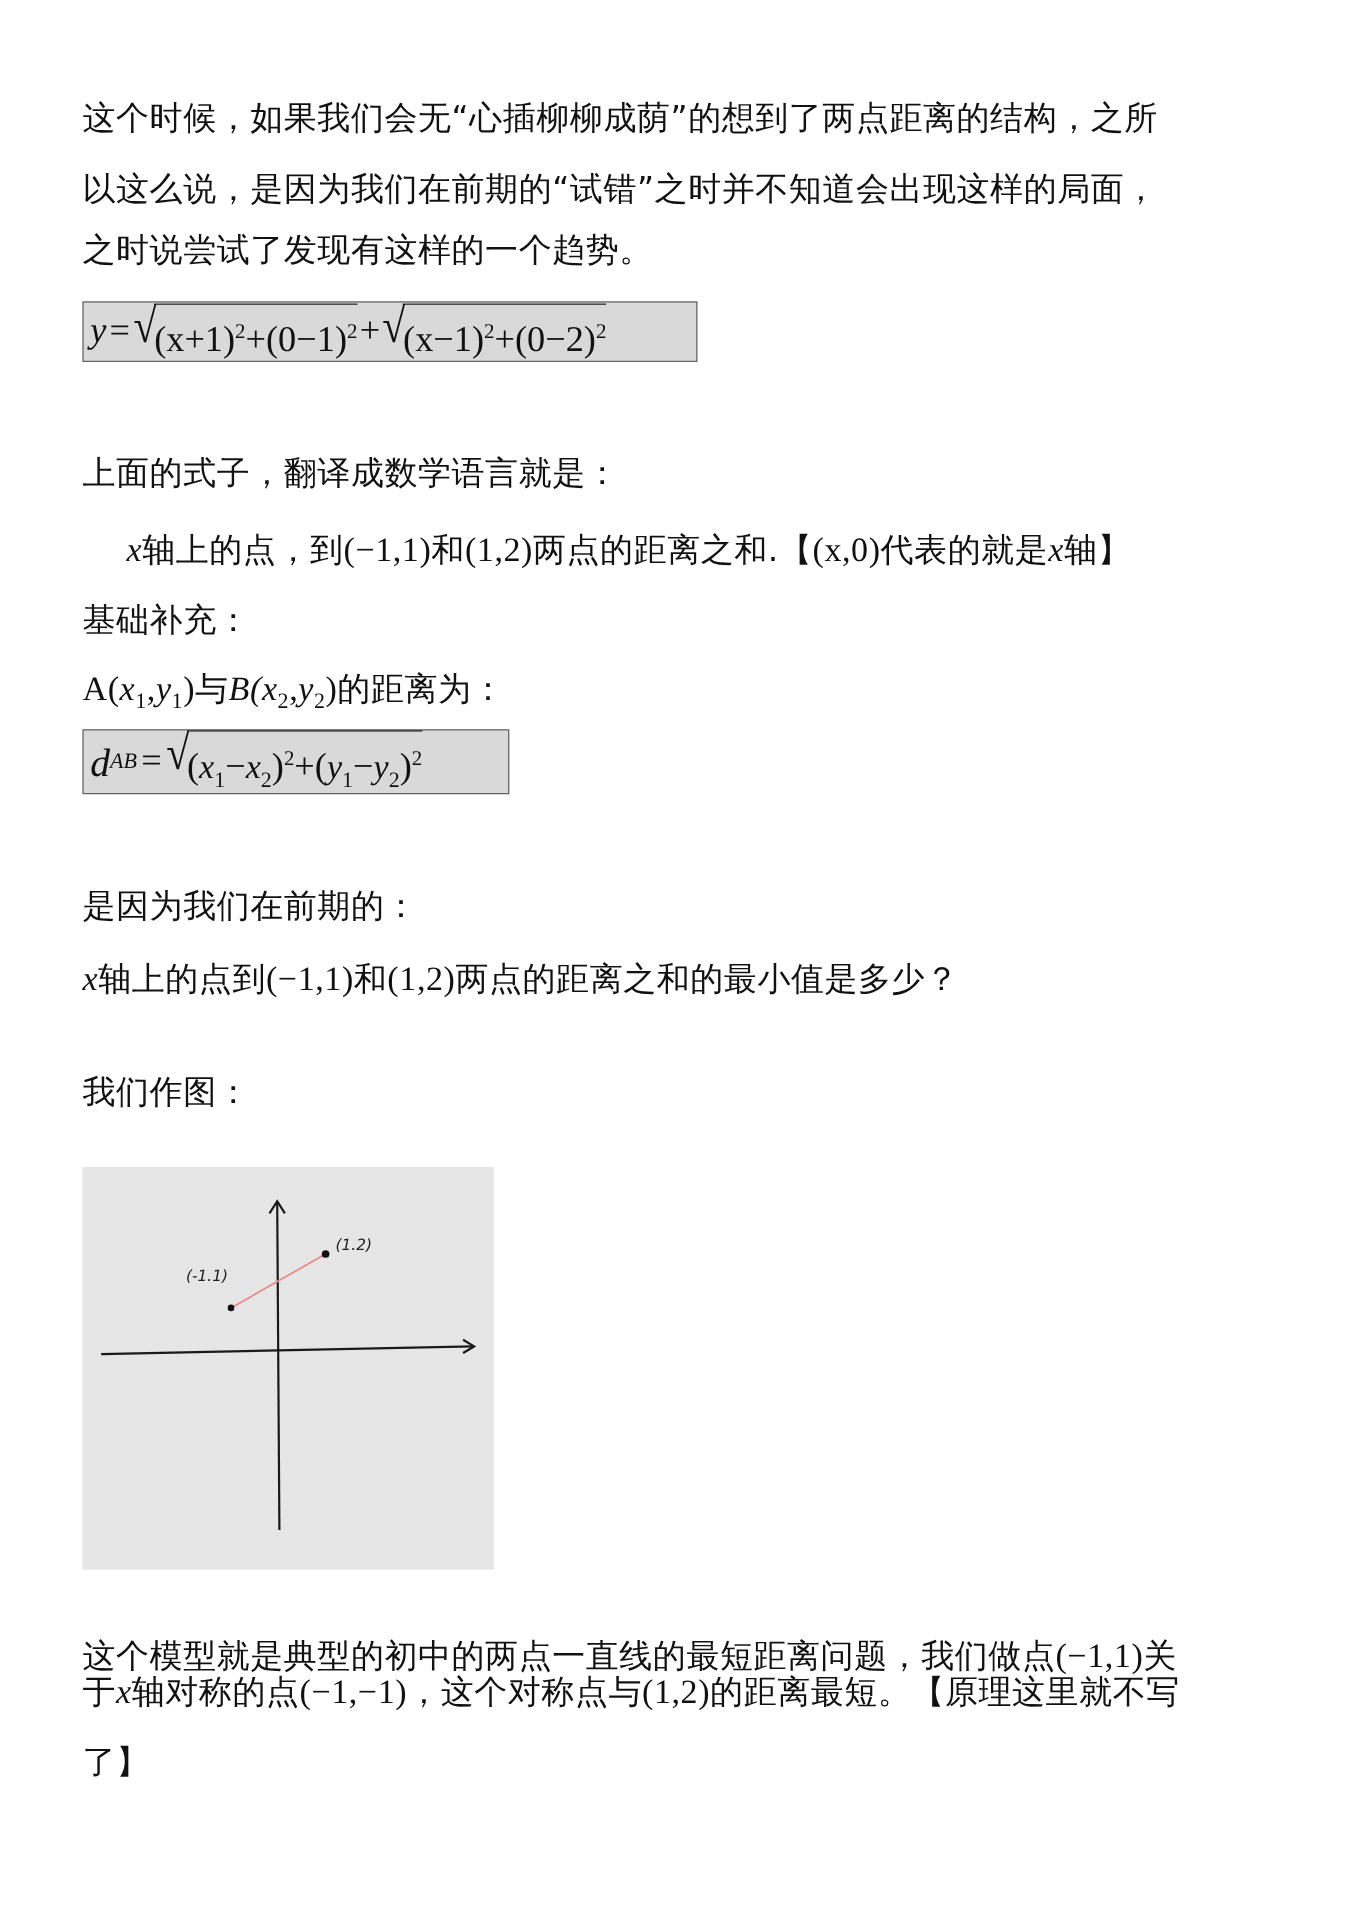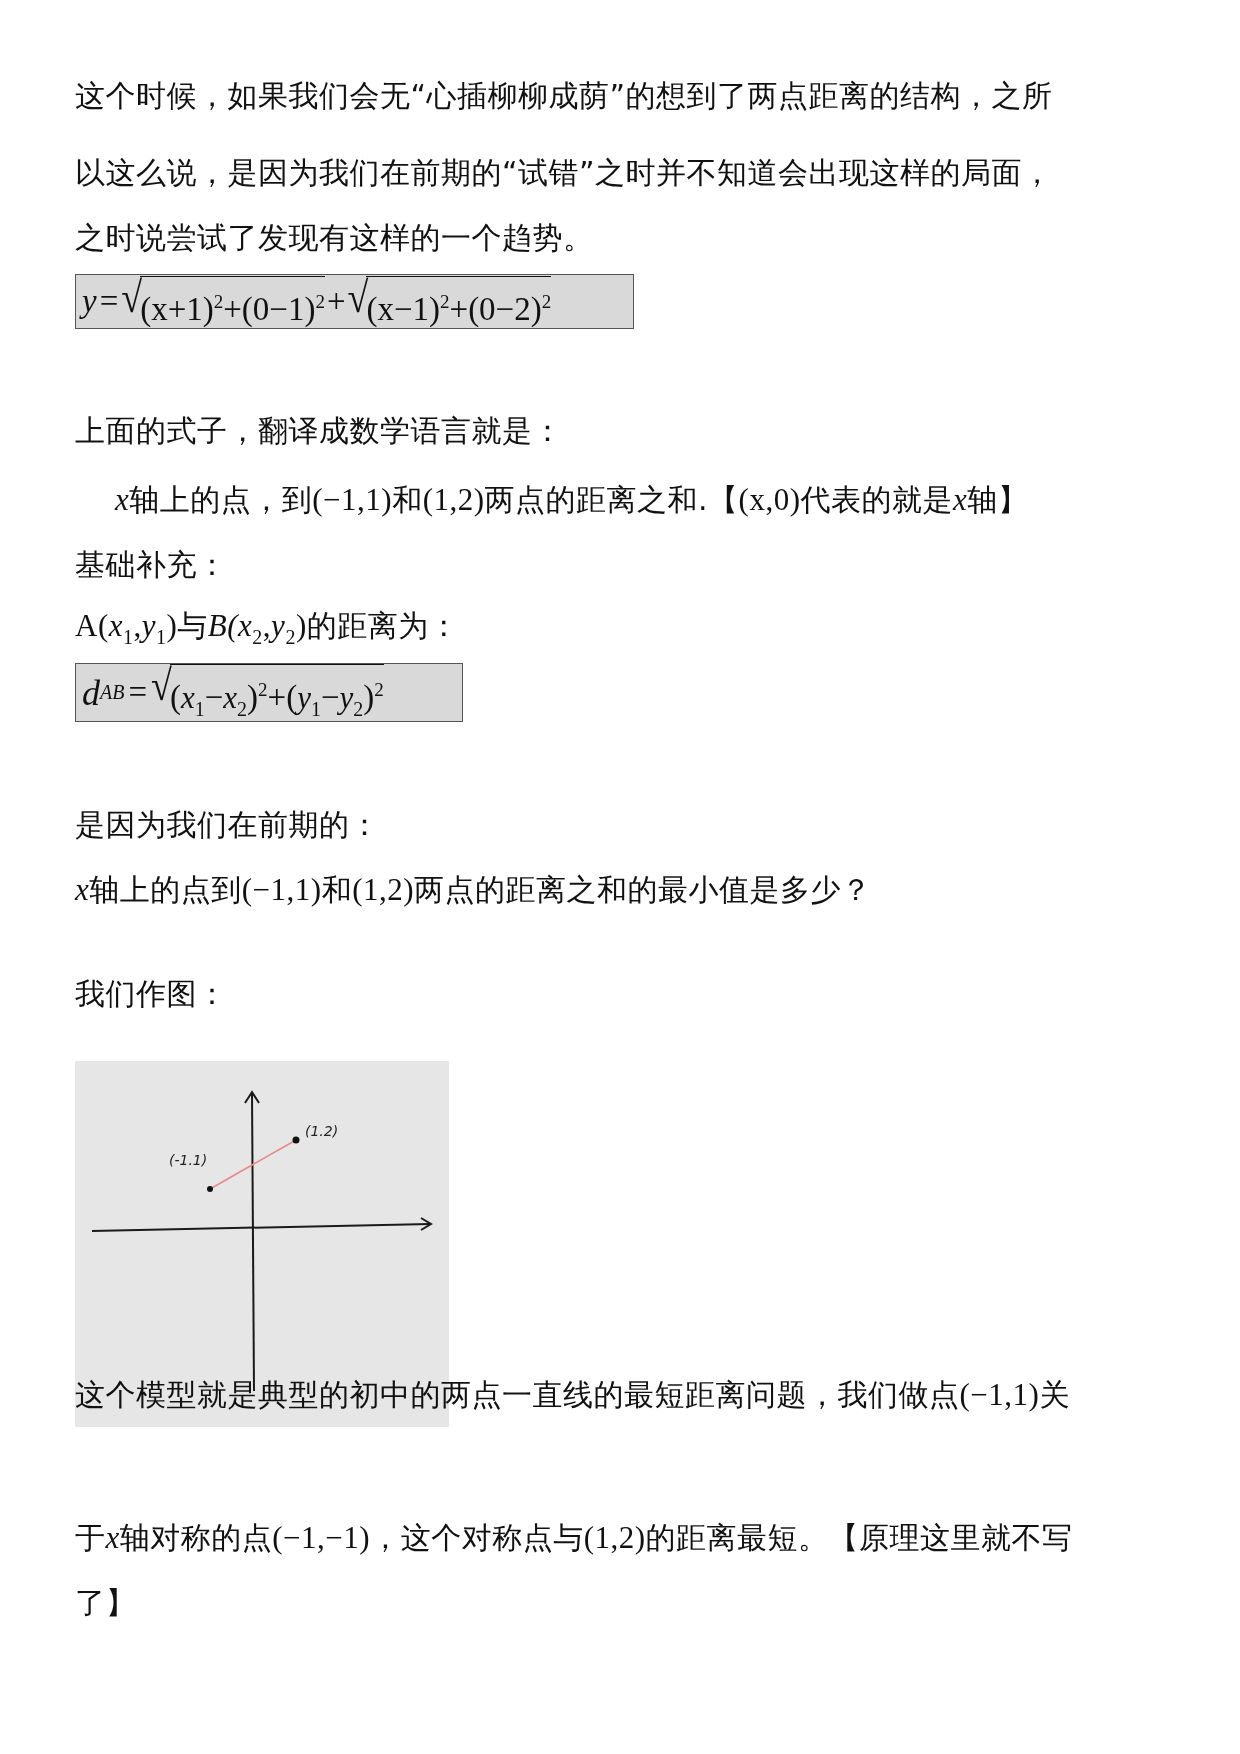--- a/index.html
+++ b/index.html
@@ -15,23 +15,23 @@
           display: flex; align-items: center; padding-left: 6px; box-sizing: border-box; white-space: nowrap; }
   .rad { display: inline-flex; align-items: stretch; }
   .rad .sym { font-size: 38px; transform: scaleY(1.15); display: inline-block; margin-right: -2px; }
   .rad .body { border-top: 1.5px solid #111; padding-top: 14px; }
   .figure { position: absolute; left: 75px; top: 1061px; width: 374px; height: 366px; background: #e6e6e6; }
   .figure svg { display: block; }
 </style>
 </head>
 <body>
 
-<div class="line" style="top:76px;">这个时候，如果我们会无“心插柳柳成荫”的想到了两点距离的结构，之所</div>
+<div class="line" style="top:88px;">这个时候，如果我们会无“心插柳柳成荫”的想到了两点距离的结构，之所</div>
 <div class="line" style="top:153px;text-align:right;">以这么说，是因为我们在前期的“试错”之时并不知道会出现这样的局面，</div>
-<div class="line" style="top:218px;">之时说尝试了发现有这样的一个趋势。</div>
+<div class="line" style="top:208px;">之时说尝试了发现有这样的一个趋势。</div>
 
 <div class="fbox" style="top:274px; width:559px; height:55px;">
   <span class="mi" style="font-size:33px;">y</span>
   <span style="margin:0 3px;">=</span>
   <span class="rad">
     <span class="sym">√</span>
     <span class="body">
       <span>(x+1)</span><span class="sup">2</span><span>+(0−1)</span><span class="sup">2</span>
     </span>
   </span>
@@ -83,19 +83,19 @@
     <polyline points="346,157 356,163 346,169" fill="none" stroke="#1a1a1a" stroke-width="2"></polyline>
 
     <line x1="135" y1="128" x2="221" y2="79" stroke="#e88a8a" stroke-width="1.6"></line>
     <circle cx="135" cy="128" r="3" fill="#111"></circle>
     <circle cx="221" cy="79" r="3.5" fill="#111"></circle>
     <text x="94" y="104" font-family="DejaVu Sans, sans-serif" font-size="14" font-style="italic" fill="#222">(-1.1)</text>
     <text x="230" y="75" font-family="DejaVu Sans, sans-serif" font-size="14" font-style="italic" fill="#222">(1.2)</text>
   </svg>
 </div>
 
-<div class="line" style="top:1375px;">
+<div class="line" style="top:1485px;">
   <span>这个模型就是典型的初中的两点一直线的最短距离问题，我们做点</span><span class="m">(−1,1)</span><span>关</span>
 </div>
 <div class="line" style="top:1518px;">
   <span>于</span><span class="mi">x</span><span>轴对称的点</span><span class="m">(−1,−1)</span><span>，这个对称点与</span><span class="m">(1,2)</span><span>的距离最短。【原理这里就不写</span>
 </div>
 <div class="line" style="top:1583px;">了】</div>
 
 </body></html>

